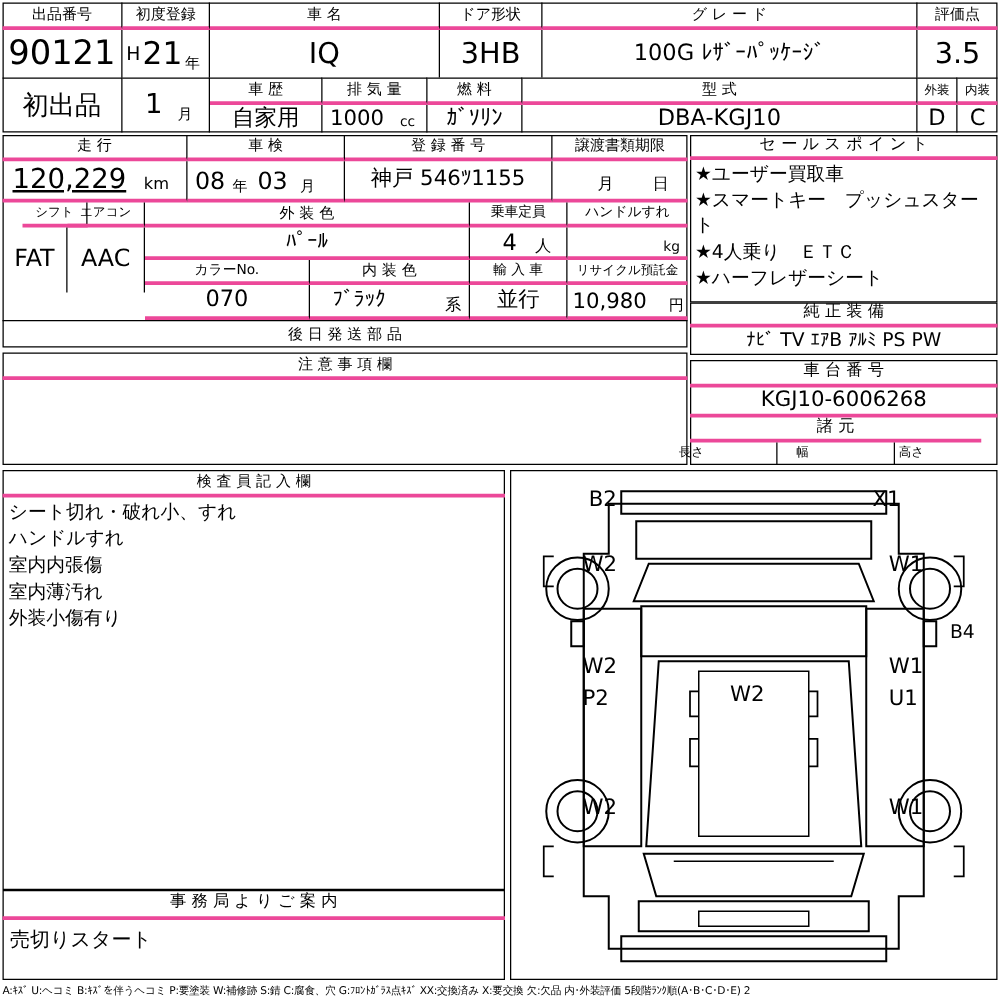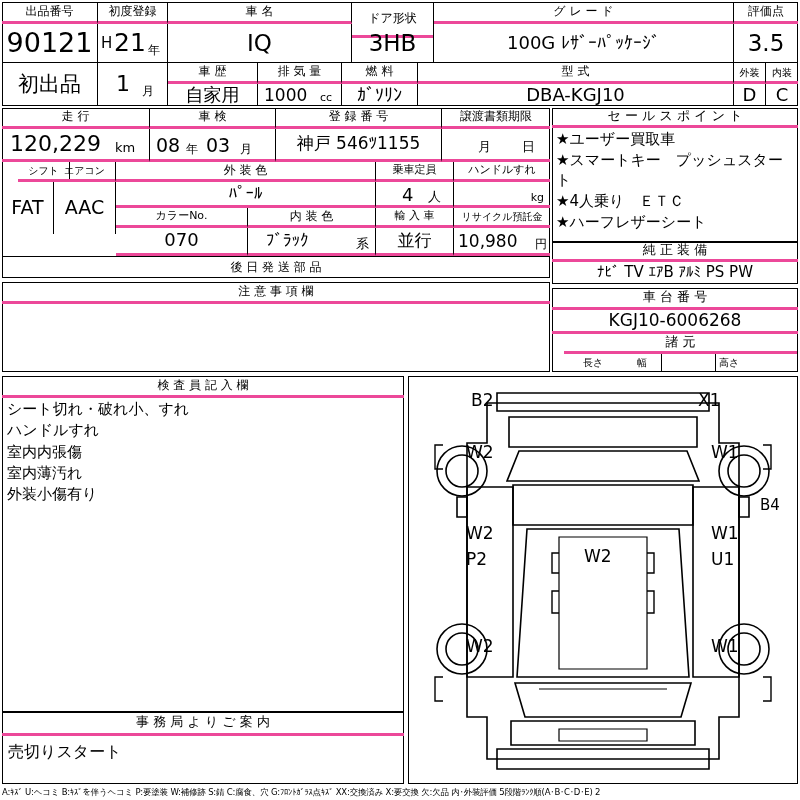--- a/index.html
+++ b/index.html
@@ -35,21 +35,21 @@
 </head>
 <body>
 
 <div class="sheet">
 
   <div class="box" style="left:2px;top:2px;width:796px;height:104px;"></div>
 
   <div class="cell lbl bb br" style="left:2px;top:2px;width:96px;height:22px;">出品番号</div>
   <div class="cell lbl bb br" style="left:98px;top:2px;width:70px;height:22px;">初度登録</div>
   <div class="cell lbl bb br" style="left:168px;top:2px;width:184px;height:22px;">車 名</div>
-  <div class="cell lbl bb br" style="left:352px;top:2px;width:82px;height:36px;">ドア形状</div>
+  <div class="cell lbl bb br" style="left:352px;top:2px;width:82px;height:22px;">ドア形状</div>
   <div class="cell lbl bb br" style="left:434px;top:2px;width:300px;height:22px;">グ レ ー ド</div>
   <div class="cell lbl bb" style="left:734px;top:2px;width:64px;height:22px;">評価点</div>
 
   <div class="cell val ctr big br" style="left:2px;top:24px;width:96px;height:38px;">90121</div>
 
   <div class="cell br" style="left:98px;top:24px;width:70px;height:38px;">
     <div style="position:absolute;left:3px;top:10px;font-size:15px;">H</div>
     <div style="position:absolute;left:16px;top:4px;font-size:25px;">21</div>
     <div style="position:absolute;left:50px;top:18px;font-size:12px;">年</div>
   </div>
@@ -84,21 +84,21 @@
   <div class="cell val ctr med" style="left:766px;top:84px;width:32px;height:22px;">C</div>
 
   <div class="box" style="left:2px;top:108px;width:548px;height:170px;"></div>
 
   <div class="cell lbl bb br" style="left:2px;top:108px;width:148px;height:21px;">走 行</div>
   <div class="cell lbl bb br" style="left:150px;top:108px;width:126px;height:21px;">車 検</div>
   <div class="cell lbl bb br" style="left:276px;top:108px;width:166px;height:21px;">登 録 番 号</div>
   <div class="cell lbl bb" style="left:442px;top:108px;width:108px;height:21px;">譲渡書類期限</div>
 
   <div class="cell br bb" style="left:2px;top:129px;width:148px;height:33px;">
-    <div style="position:absolute;left:8px;top:2px;font-size:22px;">120,229</div>
+    <div style="position:absolute;left:8px;top:2px;font-size:22px;text-decoration:underline;">120,229</div>
     <div style="position:absolute;left:113px;top:11px;font-size:13px;">km</div>
   </div>
   <div class="cell br bb" style="left:150px;top:129px;width:126px;height:33px;">
     <div style="position:absolute;left:6px;top:5px;font-size:19px;">08</div>
     <div style="position:absolute;left:36px;top:12px;font-size:12px;">年</div>
     <div style="position:absolute;left:56px;top:5px;font-size:19px;">03</div>
     <div style="position:absolute;left:90px;top:12px;font-size:12px;">月</div>
   </div>
   <div class="cell val ctr bb br" style="left:276px;top:129px;width:166px;height:33px;font-size:17px;">神戸 546ﾂ1155</div>
   <div class="cell bb" style="left:442px;top:129px;width:108px;height:33px;">
@@ -154,22 +154,22 @@
   <div class="box" style="left:552px;top:242px;width:246px;height:42px;"></div>
   <div class="cell lbl bb" style="left:552px;top:242px;width:246px;height:20px;font-size:13px;">純 正 装 備</div>
   <div class="cell val ctr" style="left:552px;top:262px;width:246px;height:22px;font-size:15px;">ﾅﾋﾞ TV ｴｱB ｱﾙﾐ PS PW</div>
 
   <div class="box" style="left:2px;top:282px;width:548px;height:90px;"></div>
   <div class="cell lbl bb" style="left:2px;top:282px;width:548px;height:22px;">注 意 事 項 欄</div>
 
   <div class="box" style="left:552px;top:288px;width:246px;height:84px;"></div>
   <div class="cell lbl bb" style="left:552px;top:288px;width:246px;height:22px;font-size:13px;">車 台 番 号</div>
   <div class="cell val ctr bb" style="left:552px;top:310px;width:246px;height:24px;font-size:17px;">KGJ10-6006268</div>
-  <div class="cell lbl bb" style="left:552px;top:334px;width:233px;height:20px;font-size:13px;margin-left:12px;">諸 元</div>
-  <div class="cell val lft br" style="left:580px;top:354px;width:82px;height:18px;font-size:10px;padding-left:3px;">長さ</div>
+  <div class="cell lbl bb" style="left:552px;top:334px;width:233px;height:20px;font-size:13px;">諸 元</div>
+  <div class="cell val lft br" style="left:540px;top:354px;width:82px;height:18px;font-size:10px;padding-left:3px;">長さ</div>
   <div class="cell val lft br" style="left:634px;top:354px;width:82px;height:18px;font-size:10px;padding-left:3px;">幅</div>
   <div class="cell val lft" style="left:716px;top:354px;width:82px;height:18px;font-size:10px;padding-left:3px;">高さ</div>
 
   <div class="box" style="left:2px;top:376px;width:402px;height:336px;"></div>
   <div class="cell" style="left:3px;top:399px;width:400px;height:120px;">
     <div class="noteline">シート切れ・破れ小、すれ</div>
     <div class="noteline">ハンドルすれ</div>
     <div class="noteline">室内内張傷</div>
     <div class="noteline">室内薄汚れ</div>
     <div class="noteline">外装小傷有り</div>

